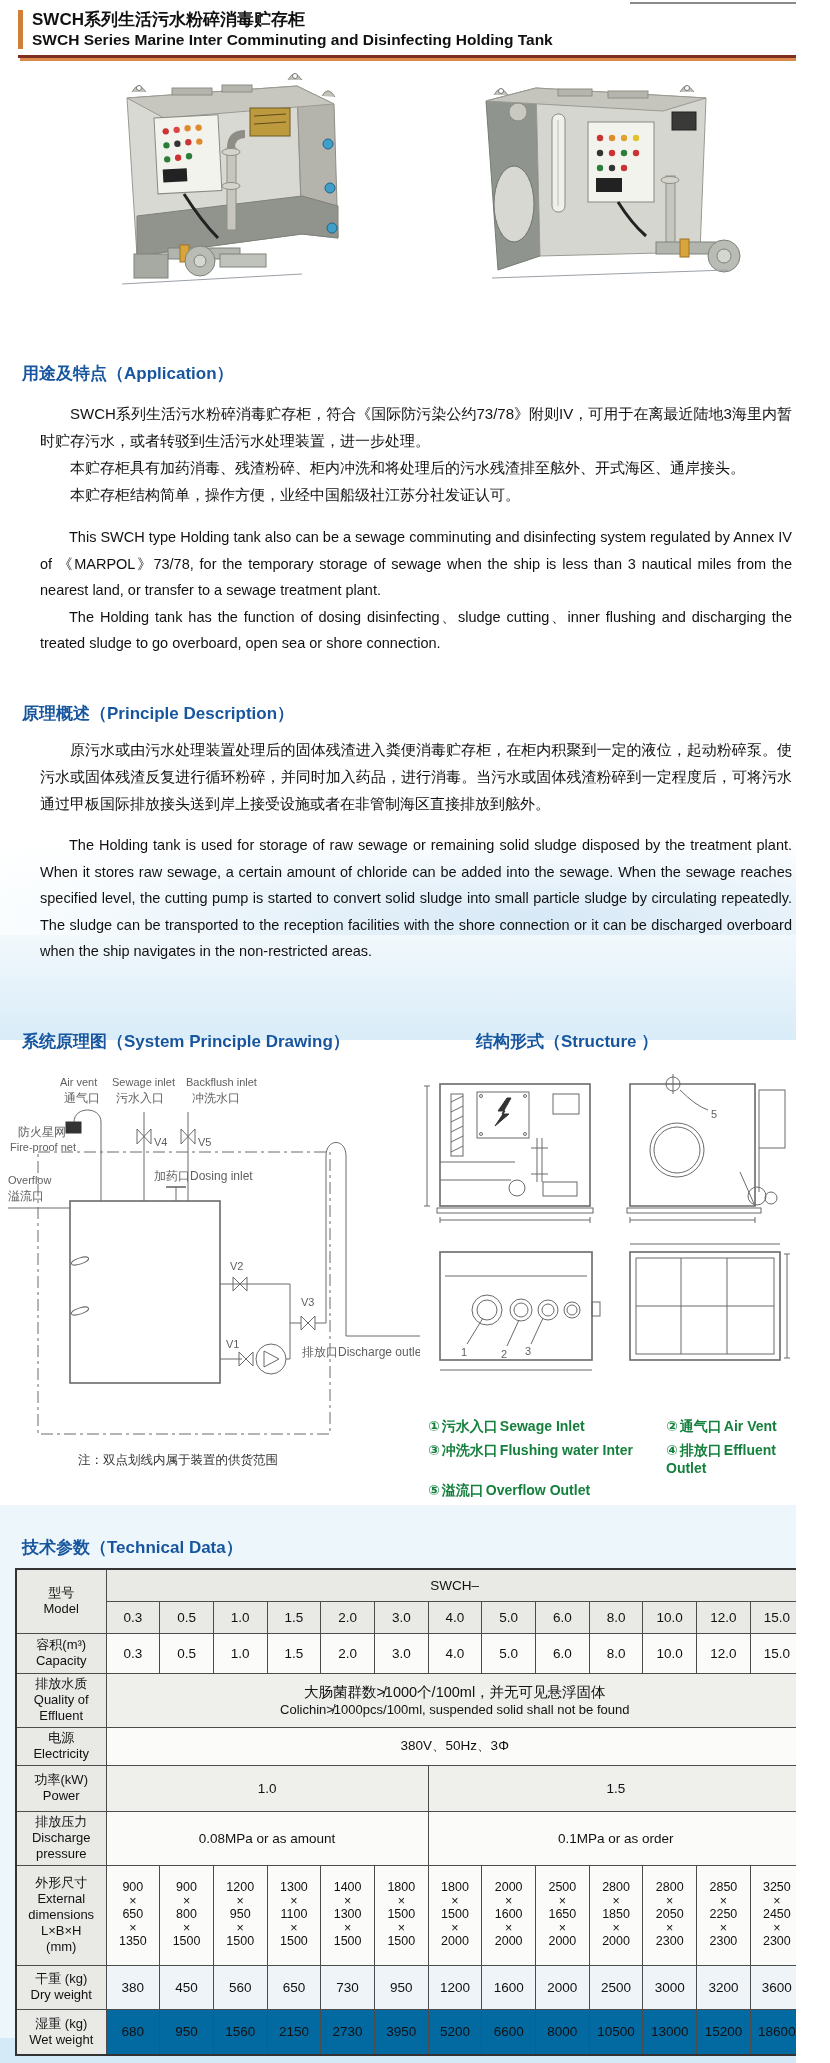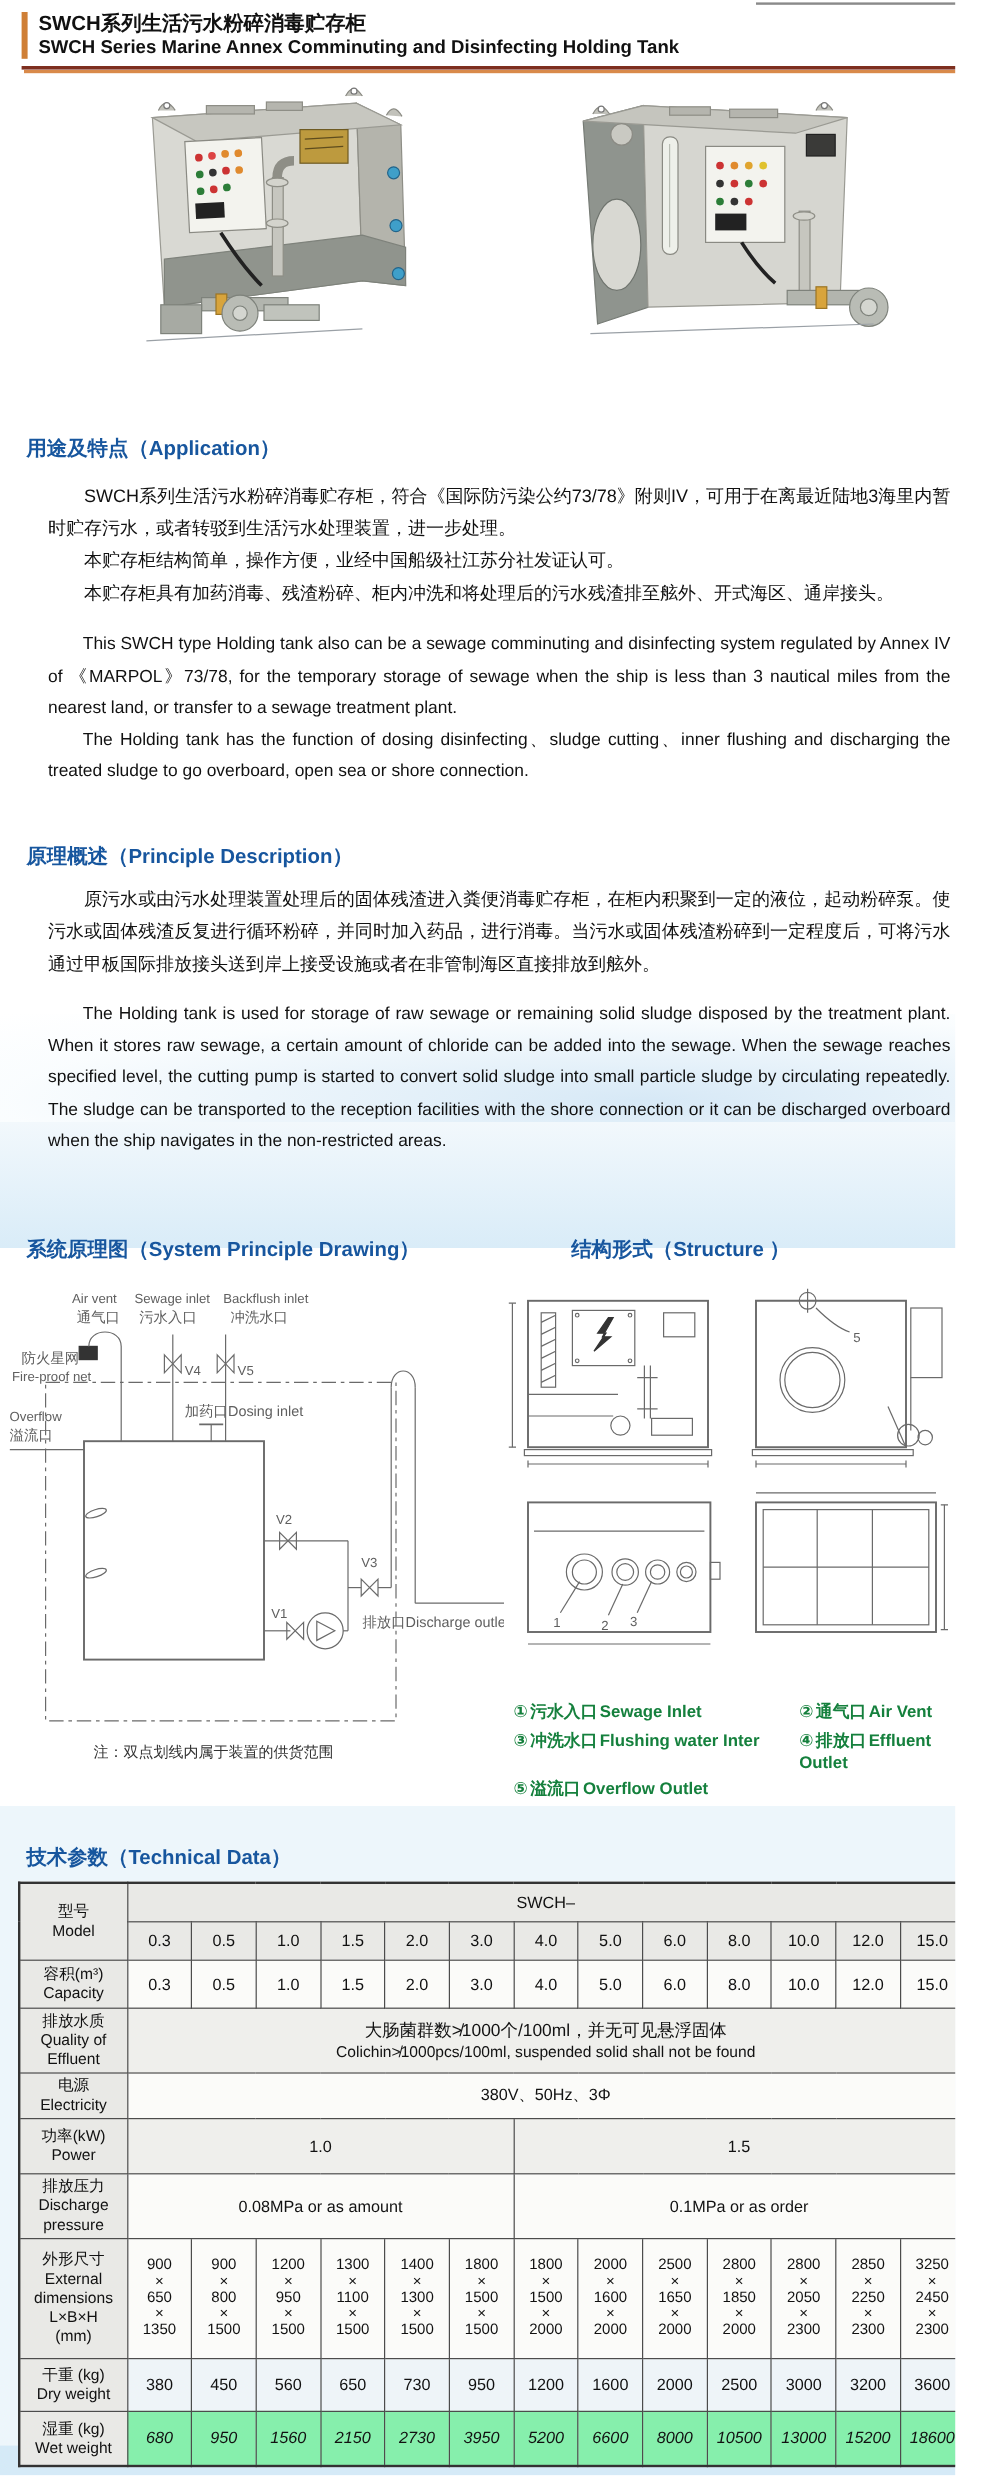--- a/index.html
+++ b/index.html
@@ -54,38 +54,38 @@
                  font-size:13.5px;padding:1px 1px;color:#111;}
   .tech-table{border:2px solid #333;}
   .tech-table td.lbl{background:#e9e9e6;font-size:13px;line-height:16px;}
   .tech-table td.hdr{background:#e9e9e6;font-size:13.5px;}
   .tech-table td.val{background:#fbfbf9;}
   .tech-table td.gval{background:#efefec;}
   .tech-table td.effl div:first-child{font-size:14.5px;}
   .tech-table td.effl div:last-child{font-size:13px;}
   .tech-table td.dim{font-size:12.5px;line-height:13.5px;}
   .tech-table td.blue{background:#eef4f8;}
-  .tech-table td.gray{background:#86efac;font-style:italic;}
+  .tech-table td.gray{background:#0369a1;}
 </style>
 </head>
 <body>
 
 <div class="page">
   <div class="topline"></div>
   <div class="wash-ship"></div>
   <div class="wash-sea"></div>
   <div class="wash-table"></div>
   <div class="bottom-strip"></div>
 
   <div class="title-block">
     <div class="title-inner">
       <div class="title-bar"></div>
       <div>
         <div class="title-cn">SWCH系列生活污水粉碎消毒贮存柜</div>
-        <div class="title-en">SWCH Series Marine Annex Comminuting and Disinfecting Holding Tank</div>
+        <div class="title-en">SWCH Series Marine Inter Comminuting and Disinfecting Holding Tank</div>
       </div>
     </div>
   </div>
 
   <div class="photos">
     <svg width="330" height="245" viewBox="0 0 330 245">
       <polygon points="55,42 225,30 230,178 65,200" fill="#d9d9d3" stroke="#9a9a93"></polygon>
       <polygon points="225,30 262,48 266,182 230,178" fill="#b4b4ac" stroke="#8e8e86"></polygon>
       <polygon points="55,42 225,30 262,48 92,62" fill="#c7c7c0" stroke="#9a9a93"></polygon>
       <path d="M60,36 q6,-12 14,0" fill="#c2c2bb" stroke="#8b8b84"></path>
@@ -168,22 +168,22 @@
       <circle cx="296" cy="200" r="16" fill="#b9bcb5" stroke="#7e827b"></circle>
       <circle cx="296" cy="200" r="7" fill="#d4d6d0" stroke="#7e827b"></circle>
       <circle cx="90" cy="56" r="9" fill="#c9c9c2" stroke="#8b8b84"></circle>
       <line x1="64" y1="222" x2="300" y2="214" stroke="#9aa0a6"></line>
     </svg>
   </div>
 
   <div class="h-sec" style="top:362px;left:22px;">用途及特点（Application）</div>
   <div class="txt" style="top:400px;">
     <p class="cn-p">SWCH系列生活污水粉碎消毒贮存柜，符合《国际防污染公约73/78》附则IV，可用于在离最近陆地3海里内暂时贮存污水，或者转驳到生活污水处理装置，进一步处理。</p>
+    <p class="cn-p">本贮存柜具有加药消毒、残渣粉碎、柜内冲洗和将处理后的污水残渣排至舷外、开式海区、通岸接头。</p>
     <p class="cn-p">本贮存柜结构简单，操作方便，业经中国船级社江苏分社发证认可。</p>
-    <p class="cn-p">本贮存柜具有加药消毒、残渣粉碎、柜内冲洗和将处理后的污水残渣排至舷外、开式海区、通岸接头。</p>
   </div>
   <div class="txt" style="top:524px;">
     <p class="en-p">This SWCH type Holding tank also can be a sewage comminuting and disinfecting system regulated by Annex IV of 《MARPOL》73/78, for the temporary storage of sewage when the ship is less than 3 nautical miles from the nearest land, or transfer to a sewage treatment plant.</p>
     <p class="en-p">The Holding tank has the function of dosing disinfecting、sludge cutting、inner flushing and discharging the treated sludge to go overboard, open sea or shore connection.</p>
   </div>
 
   <div class="h-sec" style="top:702px;left:22px;">原理概述（Principle Description）</div>
   <div class="txt" style="top:736px;">
     <p class="cn-p">原污水或由污水处理装置处理后的固体残渣进入粪便消毒贮存柜，在柜内积聚到一定的液位，起动粉碎泵。使污水或固体残渣反复进行循环粉碎，并同时加入药品，进行消毒。当污水或固体残渣粉碎到一定程度后，可将污水通过甲板国际排放接头送到岸上接受设施或者在非管制海区直接排放到舷外。</p>
   </div>

